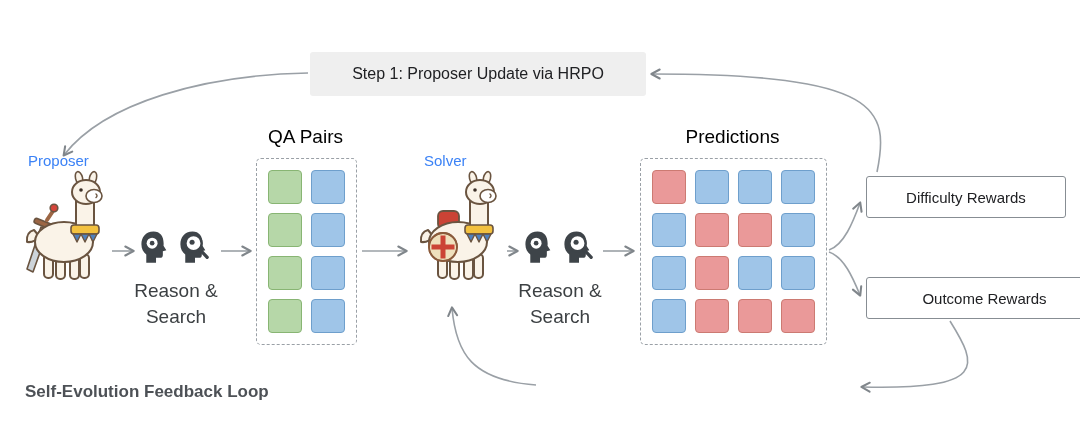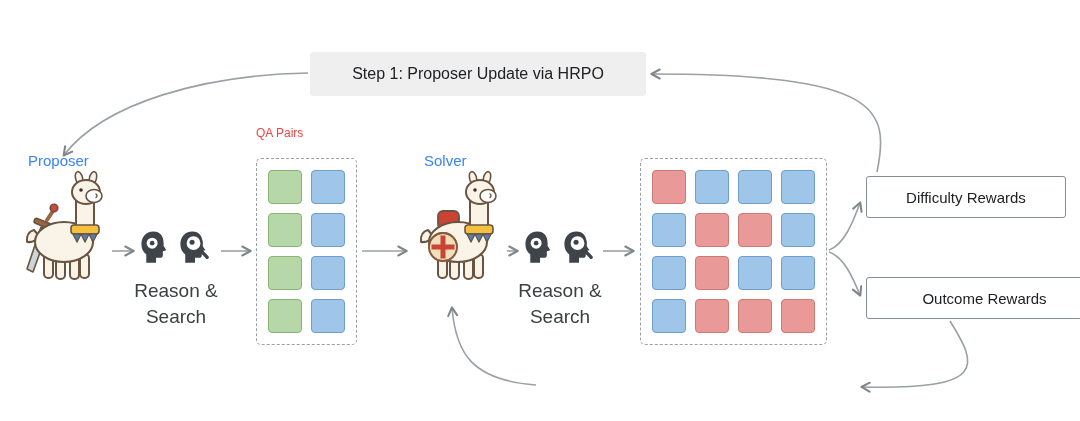--- a/index.html
+++ b/index.html
@@ -6,21 +6,21 @@
   body { font-family:"Liberation Sans", sans-serif; background:#ffffff; }
   .canvas { position:relative; width:1080px; height:421px; background:#ffffff; overflow:hidden;margin-top:14px; }
   .abs { position:absolute; }
   svg.overlay { position:absolute; left:0; top:0; width:1080px; height:421px; z-index:1; }
   .z2 { z-index:2; }
   .step-box { background:#efefef; border-radius:3px; display:flex; align-items:center; justify-content:center;
               font-size:16px; color:#202124; }
   .reward-box { background:#ffffff; border:1.3px solid #878d93; border-radius:3px; display:flex;
                 align-items:center; justify-content:center; font-size:15px; color:#202124; }
   .node-label { font-size:15px; color:#3b82f6; }
-  .grid-label { font-size:12px; color:#ef4444; }
+  .grid-label { font-size:19px; color:#000000; text-align:center; }
   .rs-label { font-size:19px; color:#3c4043; text-align:center; line-height:1.35; }
   .dashed-box { border:1.6px dashed #9aa0a6; border-radius:5px; padding:11px; display:grid; gap:9px; background:#fff; }
   .cols-2 { grid-template-columns: repeat(2, 34px); }
   .cols-4 { grid-template-columns: repeat(4, 34px); }
   .cell { width:34px; height:34px; border:1px solid; border-radius:4px; }
   .footer-title { font-size:17px; font-weight:bold; color:#4d5156; }
 </style>
 </head>
 <body>
 
@@ -147,20 +147,21 @@
     </g>
     <g transform="translate(40,0)">
       <path d="M16 3 C7.5 3 3.5 9.5 3.5 16 c0 4.8 1.9 8 5 10.6 l0 8.4 10 0 0 -5 4 0 c2 0 3 -1.1 3 -3 l0 -3.8 3.6 -0.9 -2.9 -4.6 C27 9 23.5 3 16 3 Z" fill="#3e4449"></path>
       <circle cx="17" cy="15" r="8.3" fill="#ffffff" stroke="#3e4449" stroke-width="2.4"></circle>
       <circle cx="15.5" cy="14" r="2.6" fill="#3e4449"></circle>
       <line x1="23.5" y1="21.5" x2="31" y2="29.5" stroke="#3e4449" stroke-width="3.4" stroke-linecap="round"></line>
     </g>
   </svg>
   <div class="abs z2 rs-label" style="left:516px;top:264px;width:88px">Reason &amp; Search</div>
 
+  <div class="abs z2 grid-label" style="left:640px;top:112px;width:185px">Predictions</div>
   <div class="abs z2 dashed-box cols-4" style="left:640px;top:144px">
       <div class="cell" style="background: rgb(234, 153, 153); border-color: rgb(204, 122, 114);"></div>
       <div class="cell" style="background: rgb(159, 197, 232); border-color: rgb(110, 159, 204);"></div>
       <div class="cell" style="background: rgb(159, 197, 232); border-color: rgb(110, 159, 204);"></div>
       <div class="cell" style="background: rgb(159, 197, 232); border-color: rgb(110, 159, 204);"></div>
       <div class="cell" style="background: rgb(159, 197, 232); border-color: rgb(110, 159, 204);"></div>
       <div class="cell" style="background: rgb(234, 153, 153); border-color: rgb(204, 122, 114);"></div>
       <div class="cell" style="background: rgb(234, 153, 153); border-color: rgb(204, 122, 114);"></div>
       <div class="cell" style="background: rgb(159, 197, 232); border-color: rgb(110, 159, 204);"></div>
       <div class="cell" style="background: rgb(159, 197, 232); border-color: rgb(110, 159, 204);"></div>
@@ -173,14 +174,15 @@
       <div class="cell" style="background: rgb(234, 153, 153); border-color: rgb(204, 122, 114);"></div>
     </div>
 
   <div class="abs z2 reward-box" style="left:866px;top:162px;width:200px;height:42px">
     <span>Difficulty Rewards</span>
   </div>
   <div class="abs z2 reward-box" style="left:866px;top:263px;width:237px;height:42px">
     <span>Outcome Rewards</span>
   </div>
 
+  <div class="abs z2 footer-title" style="left:25px;top:368px">Self-Evolution Feedback Loop</div>
 
 </div>
 
 </body></html>

